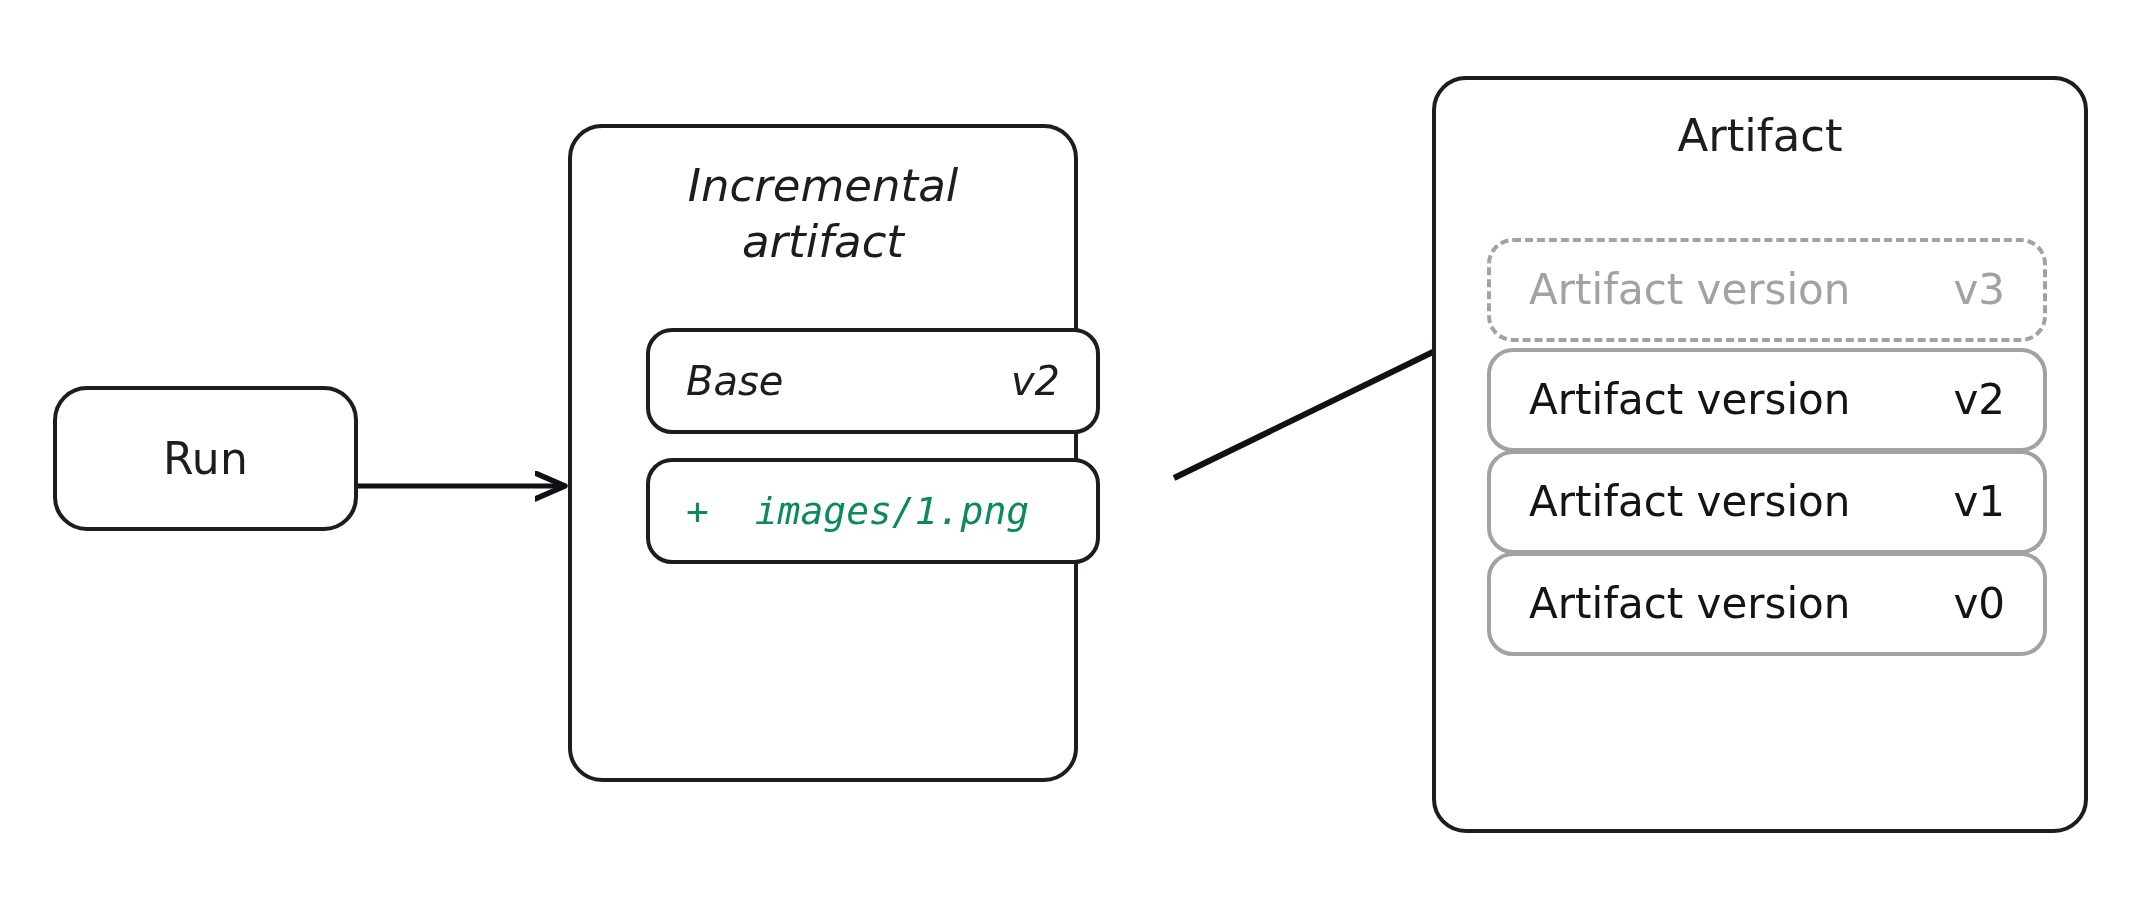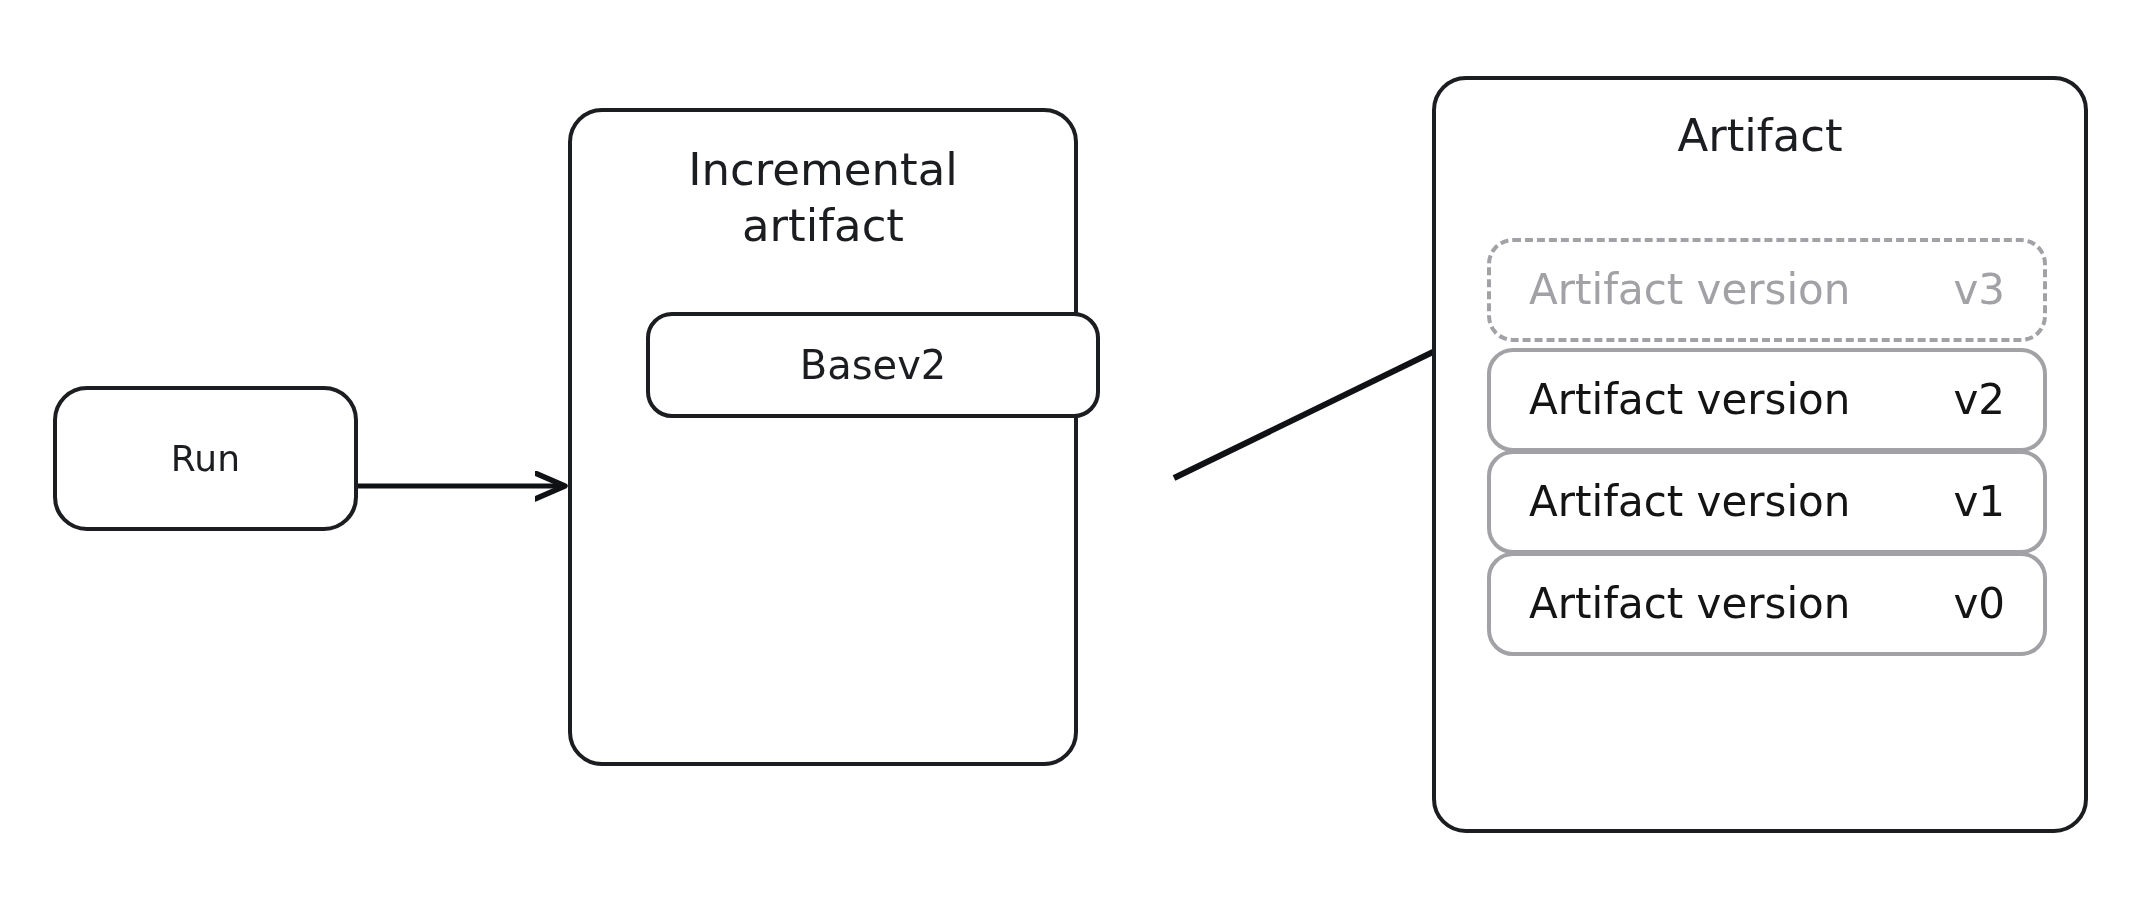--- a/index.html
+++ b/index.html
@@ -35,36 +35,37 @@
     top: 386px;
     width: 305px;
     height: 145px;
     border: 4px solid #1b1d21;
     border-radius: 34px;
     display: flex;
     align-items: center;
     justify-content: center;
   }
   .run-label {
-    font-size: 36px;
+    font-size: 44px;
     line-height: 1;
     color: #1b1d21;
     letter-spacing: 0.2px;
   }
 
   .container-node {
     border: 4px solid #1b1d21;
     border-radius: 34px;
   }
 
   .incremental-node {
     left: 568px;
-    top: 108px;
+    top: 124px;
     width: 510px;
     height: 658px;
+    font-style: italic;
   }
 
   .artifact-node {
     left: 1432px;
     top: 76px;
     width: 656px;
     height: 757px;
   }
 
   .group-title {
@@ -101,22 +102,21 @@
   .row-dashed {
     border: 4px dashed #a2a2a6;
     border-radius: 26px;
   }
 
   
   .inc-row {
     left: 74px;
     width: 454px;
     height: 106px;
-    padding: 0 24px;
-    justify-content: center;
+    padding: 0 36px;
   }
   .inc-row-base    { top: 200px; }
   .inc-row-add     { top: 330px; }
   .inc-row-remove  { top: 460px; }
 
   .inc-label {
     font-size: 40px;
     line-height: 1;
     color: #1b1d21;
   }
@@ -187,20 +187,23 @@
 
   <div class="node container-node incremental-node">
     <div class="group-title incremental-title">Incremental
 artifact</div>
 
     <div class="row row-dark inc-row inc-row-base">
       <span class="inc-label">Base</span>
       <span class="inc-version">v2</span>
     </div>
 
+    <div class="row row-dark inc-row inc-row-add">
+      <span class="diff-text diff-add">+  images/1.png</span>
+    </div>
 
   </div>
 
   <div class="node container-node artifact-node">
     <div class="group-title artifact-title">Artifact</div>
 
     <div class="row row-dashed art-row art-row-v3">
       <span class="art-label">Artifact version</span>
       <span class="art-version">v3</span>
     </div>

